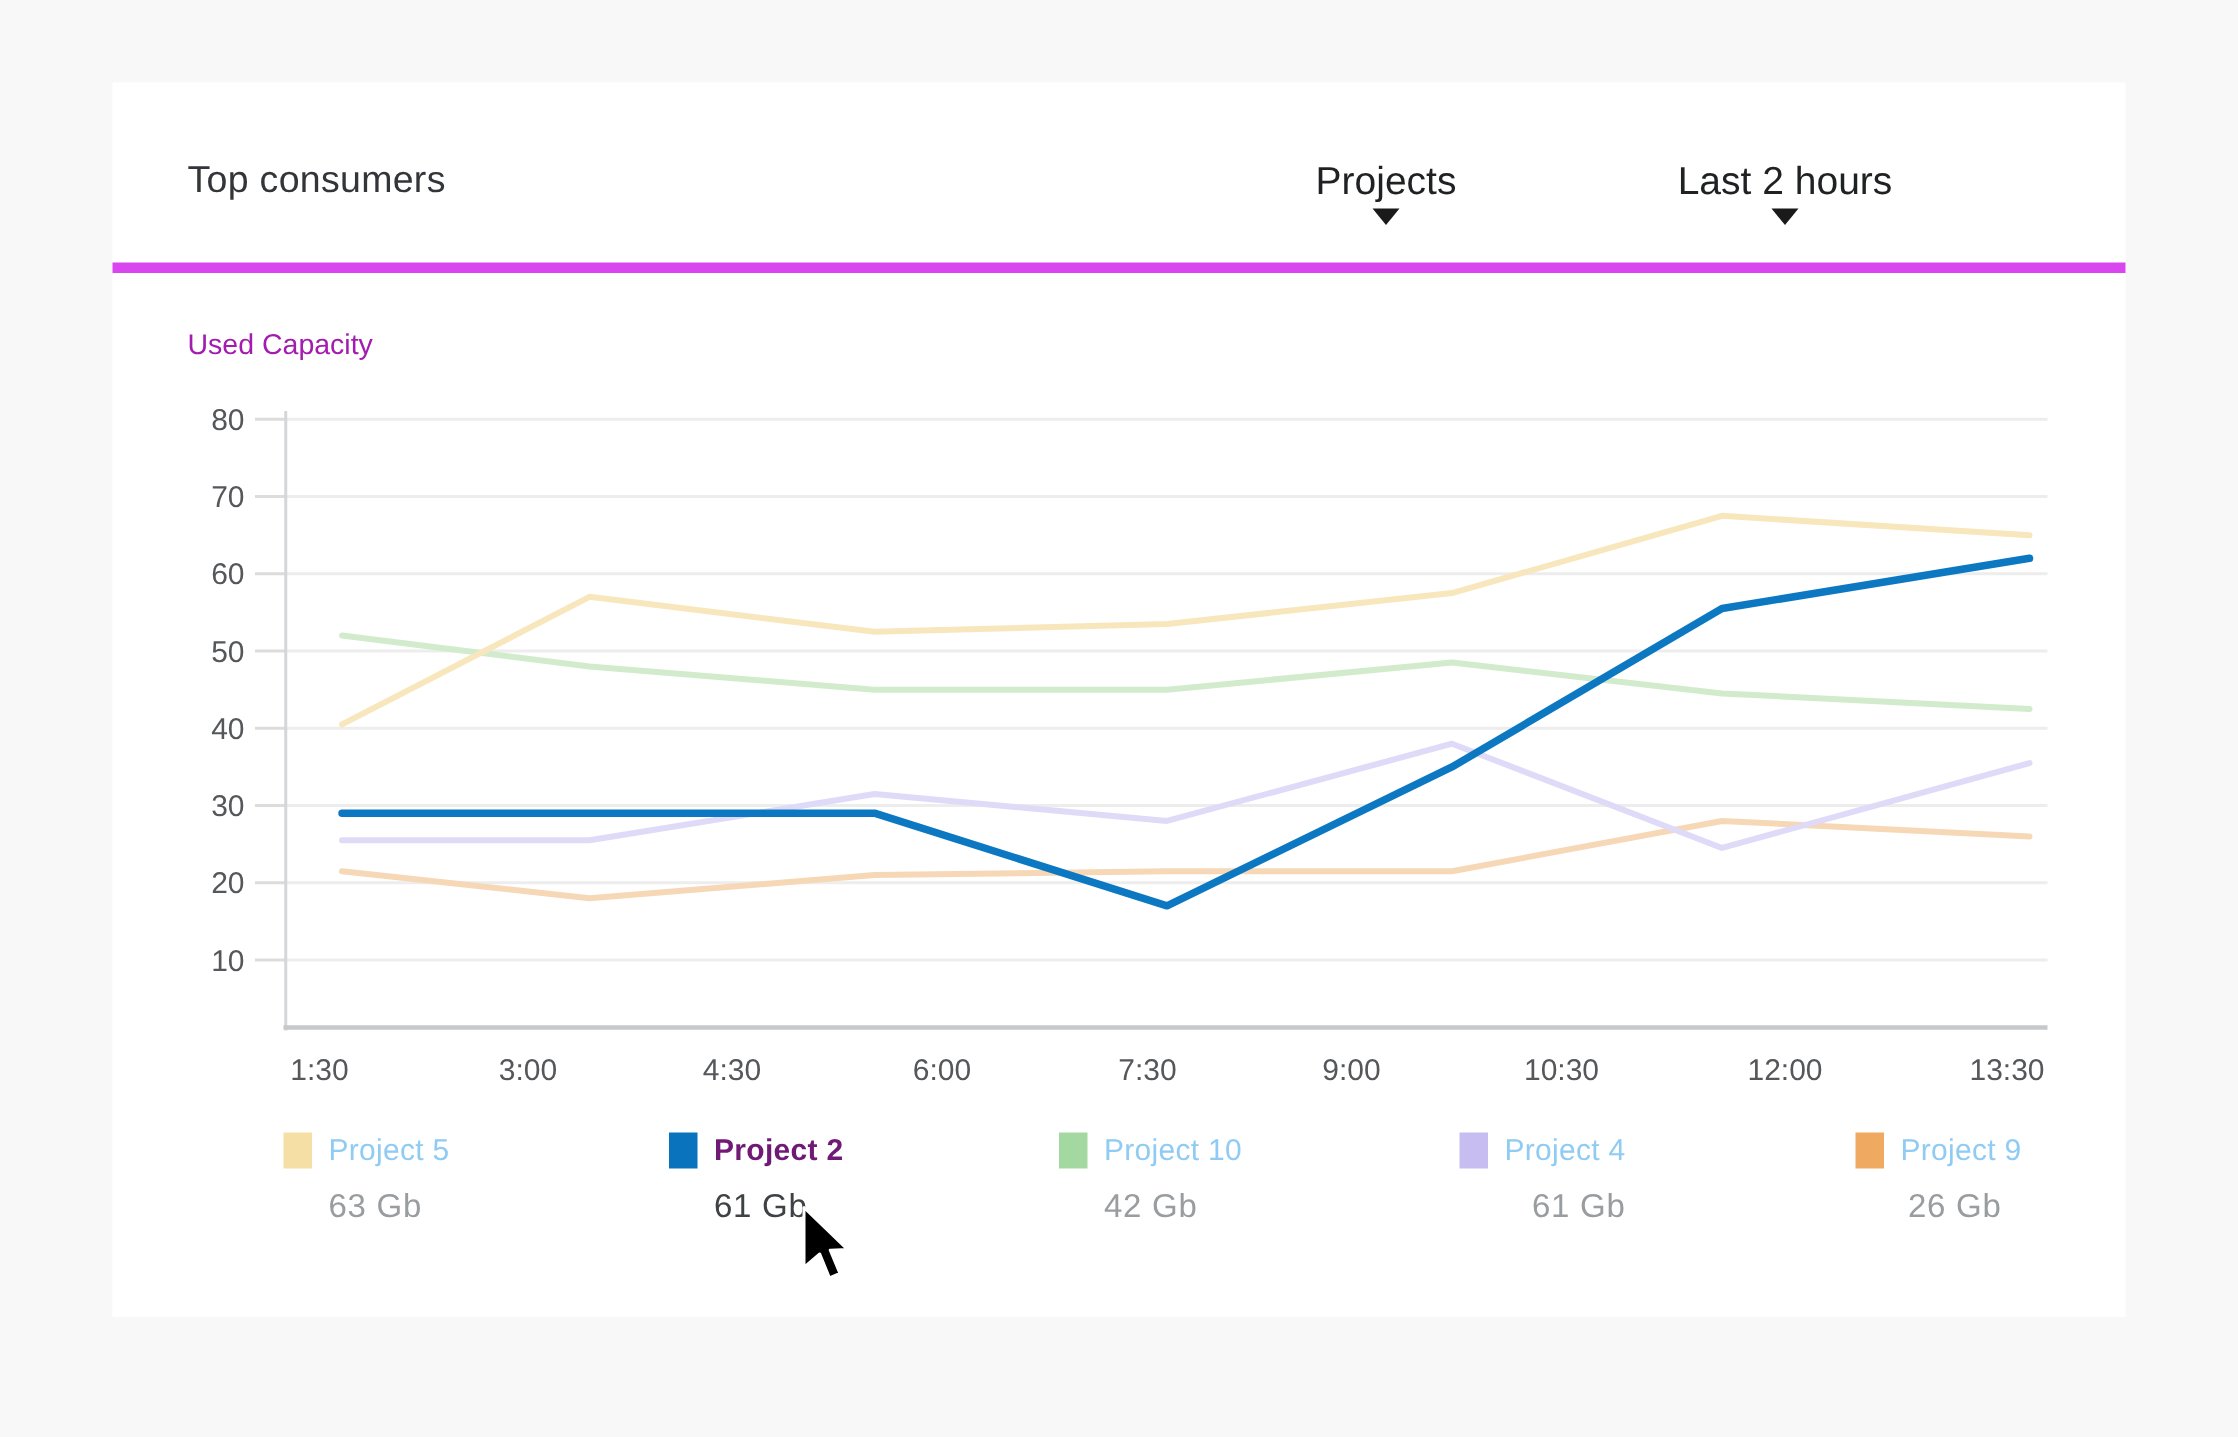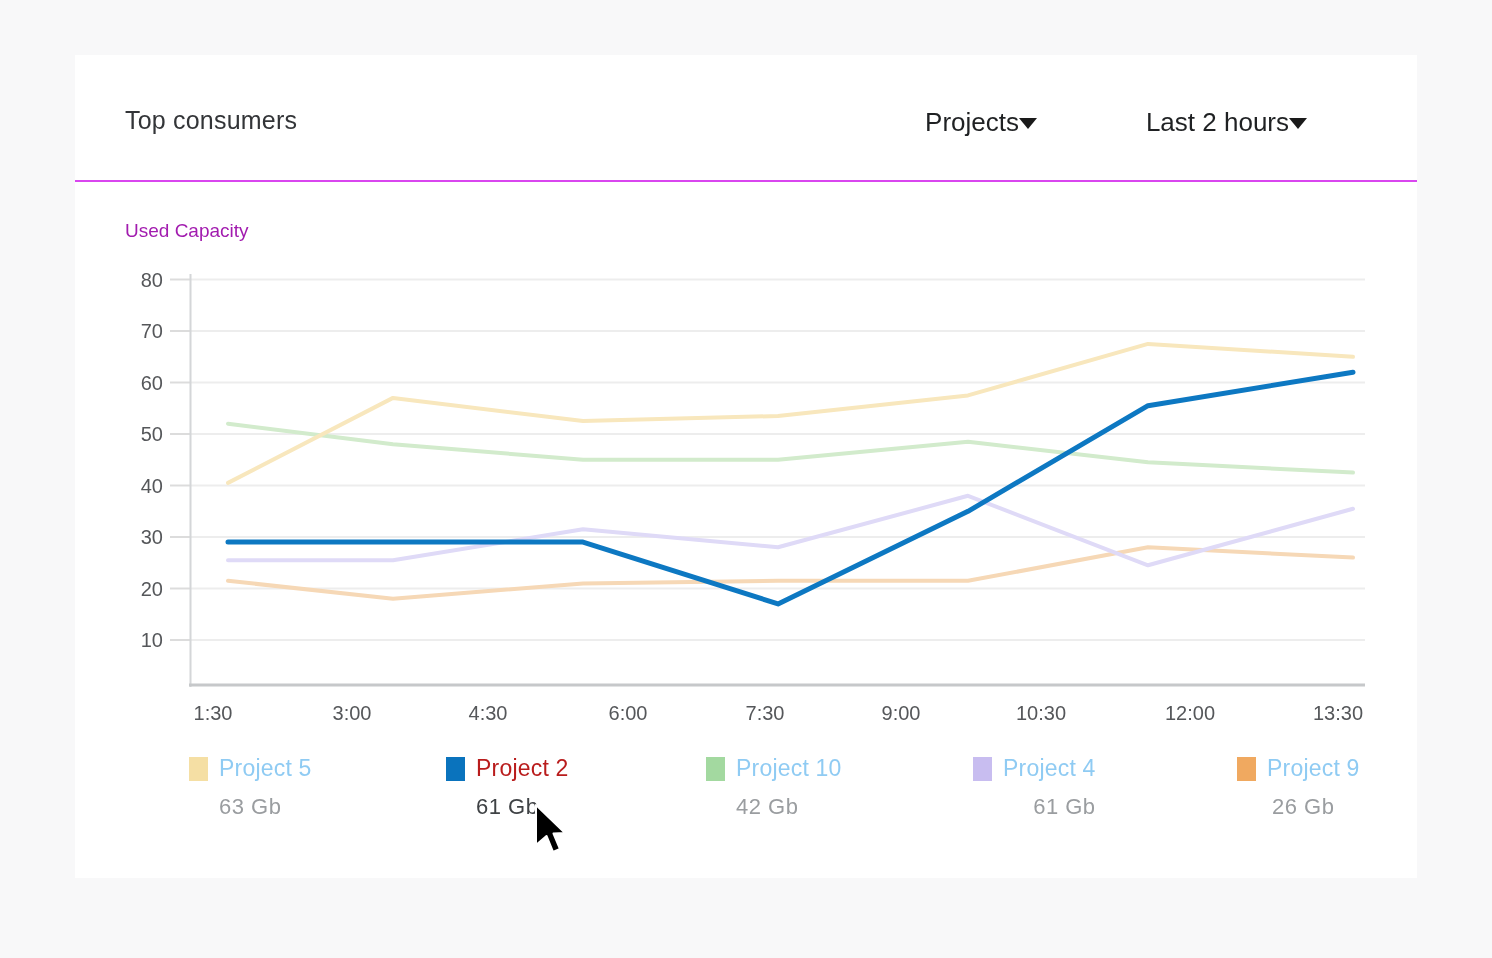--- a/index.html
+++ b/index.html
@@ -8,48 +8,48 @@
     background:#f8f8f9;
     font-family:"Liberation Sans", sans-serif;
     -webkit-font-smoothing:antialiased;
   }
   .card{
     position:absolute;left:75px;top:55px;width:1342px;height:823px;
     background:#ffffff;
   }
   .card-header{
     position:absolute;left:0;top:0;width:100%;height:127px;
-    border-bottom:2px solid #d946ef;box-sizing:border-box;
+    border-bottom:7px solid #d946ef;box-sizing:border-box;
   }
   .card-title{
     position:absolute;left:50px;top:51px;margin:0;
     font-size:25px;font-weight:400;color:#333538;letter-spacing:.2px;
   }
   .dd{
     position:absolute;top:50px;height:34px;display:flex;align-items:center;
-    justify-content:flex-end;cursor:pointer;
+    justify-content:flex-start;cursor:pointer;flex-direction:column;
   }
   .dd-projects{left:736px;width:226px;}
   .dd-range{left:998px;width:234px;}
   .dd-label{font-size:26px;color:#1f2123;}
   .caret{
     width:0;height:0;border-left:9px solid transparent;border-right:9px solid transparent;
     border-top:11px solid #1a1a1a;margin-top:3px;
   }
   .chart-title{
     position:absolute;left:50px;top:165px;
     font-size:19px;color:#a21caf;
   }
   #chart{position:absolute;left:0;top:175px;}
   .tick-text{font-size:20px;fill:#55575a;font-family:"Liberation Sans",sans-serif;}
   #legend{position:absolute;left:0;top:700px;width:100%;height:90px;}
   .legend-item{position:absolute;top:0;cursor:pointer;}
   .legend-top{display:flex;align-items:center;}
   .swatch{display:inline-block;width:19px;height:24px;margin-right:11px;}
-  .legend-label{font-size:23px;letter-spacing:.2px;}
+  .legend-label{font-size:20px;letter-spacing:.2px;}
   .legend-value{font-size:22px;margin-left:30px;margin-top:12px;letter-spacing:.5px;}
   .cursor-svg{position:absolute;left:452px;top:745px;pointer-events:none;}
 </style>
 </head>
 <body>
 
 <div class="page">
   <div class="card">
 
     <div class="card-header">
@@ -115,21 +115,21 @@
         <div class="legend-item" style="left: 114px;">
     <div class="legend-top">
       <span class="swatch" style="background: rgb(245, 223, 164);"></span>
       <span class="legend-label" style="color: rgb(143, 203, 243);">Project 5</span>
     </div>
     <div class="legend-value" style="color: rgb(154, 157, 160);">63 Gb</div>
   </div>
         <div class="legend-item" style="left: 371px;">
     <div class="legend-top">
       <span class="swatch" style="background: rgb(10, 115, 189);"></span>
-      <span class="legend-label" style="color: #b91c1c;">Project 2</span>
+      <span class="legend-label" style="color: #701a75; font-weight: bold;">Project 2</span>
     </div>
     <div class="legend-value" style="color: rgb(63, 66, 69);">61 Gb</div>
   </div>
         <div class="legend-item" style="left: 631px;">
     <div class="legend-top">
       <span class="swatch" style="background: rgb(163, 217, 160);"></span>
       <span class="legend-label" style="color: rgb(143, 203, 243);">Project 10</span>
     </div>
     <div class="legend-value" style="color: rgb(154, 157, 160);">42 Gb</div>
   </div>

